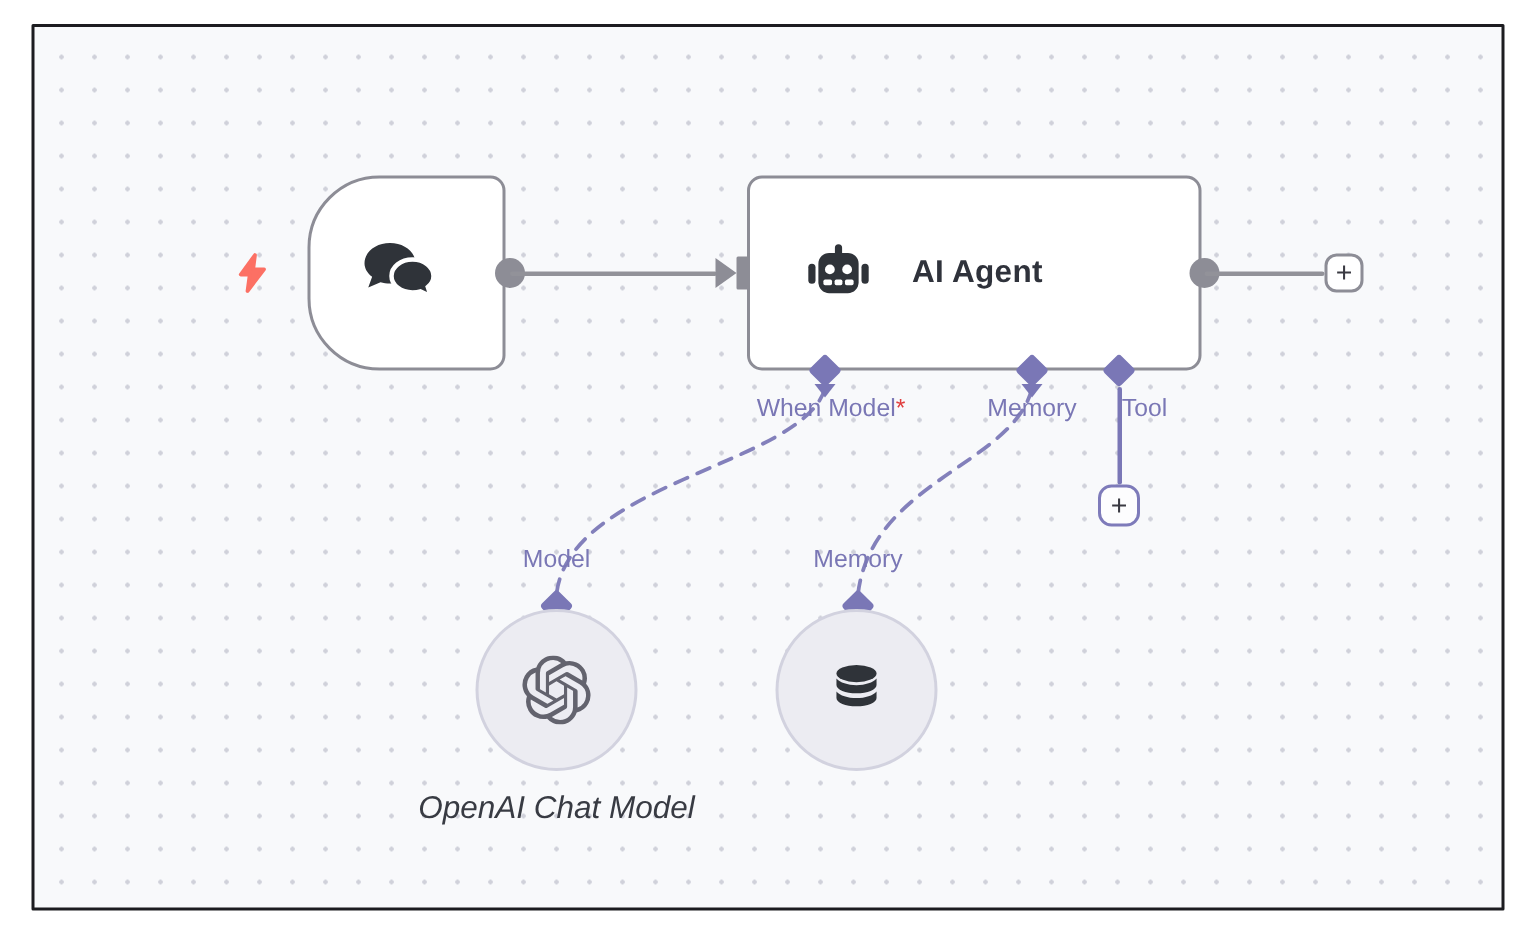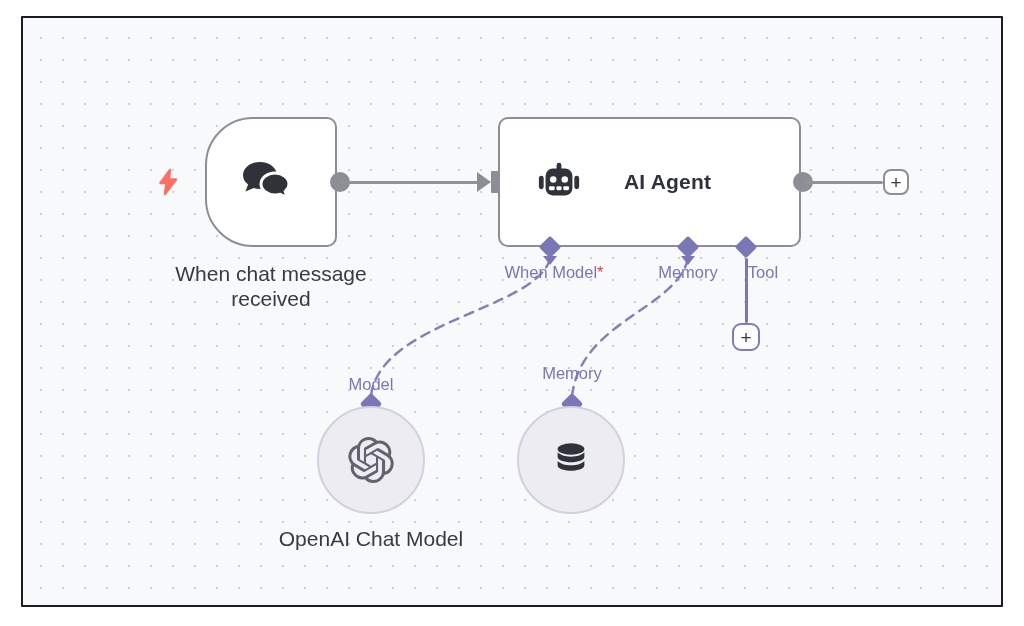--- a/index.html
+++ b/index.html
@@ -16,21 +16,21 @@
   .abs { position: absolute; }
   
   .node-trigger {
     left: 182px; top: 99px; width: 132px; height: 130px; background: #ffffff;
     border: 2.5px solid #8d8d96; border-radius: 48px 10px 10px 48px;
     display: flex; align-items: center; justify-content: center;
   }
   .node-agent {
     left: 475px; top: 99px; width: 303px; height: 130px; background: #ffffff;
     border: 2.5px solid #8d8d96; border-radius: 10px;
-    display: flex; align-items: center; padding-left: 36px; gap: 42px;
+    display: flex; align-items: center; padding-left: 36px; gap: 26px;
   }
   .agent-title { font-size: 21px; font-weight: 700; color: #2f323b; letter-spacing: .2px; }
   .sub-circle {
     width: 108px; height: 108px; border-radius: 50%;
     background: #ececf2; border: 2px solid #d2d2df;
     display: flex; align-items: center; justify-content: center;
   }
   
   .dot { width: 20px; height: 20px; border-radius: 50%; background: #8d8d96; }
   .hline { height: 3px; background: #929299; border-radius: 2px; }
@@ -76,21 +76,20 @@
           <path d="M35,13 C42.8,13 49,18 49,24 C49,26.9 47.5,29.5 45.2,31.4 L47.2,37.5 L40.3,34.3 C38.7,34.8 36.9,35 35,35 C27.2,35 21,30 21,24 C21,18 27.2,13 35,13 Z" fill="#2f3339" stroke="#ffffff" stroke-width="3"></path>
         </svg>
       </span>
     </div>
 
     <div class="abs dot" style="left:307px;top:154px;"></div>
     <div class="abs hline" style="left:317px;top:162.5px;width:138px;"></div>
     <div class="abs arrow-right" style="left:454px;top:154px;"></div>
     <div class="abs input-rect" style="left:468px;top:153px;"></div>
 
-    <div class="abs node-label" style="left:128px;top:243px;width:240px;">When chat message received</div>
 
     <div class="abs node-agent">
       <span>
         <svg width="46" height="46" viewBox="0 0 48 48">
           <rect x="21.5" y="4" width="5" height="9" rx="2.5" fill="#2f3339"></rect>
           <rect x="10" y="10" width="28" height="28" rx="7.5" fill="#2f3339"></rect>
           <rect x="3" y="17.5" width="5" height="14" rx="2.5" fill="#2f3339"></rect>
           <rect x="40" y="17.5" width="5" height="14" rx="2.5" fill="#2f3339"></rect>
           <circle cx="18" cy="21.5" r="3.4" fill="#ffffff"></circle>
           <circle cx="30" cy="21.5" r="3.4" fill="#ffffff"></circle>
@@ -112,21 +111,21 @@
     <div class="abs arrow-down" style="left:658px;top:238px;"></div>
     <div class="abs diamond" style="left:715px;top:221px;"></div>
 
     <div class="abs port-label" style="left:451px;top:245px;width:160px;"><span>When Model</span><span class="required">*</span></div>
     <div class="abs port-label" style="left:605px;top:245px;width:120px;">Memory</div>
     <div class="abs port-label" style="left:683px;top:245px;width:80px;margin-left:17px;">Tool</div>
 
     <div class="abs vline-purple" style="left:721.5px;top:240px;height:65px;"></div>
     <div class="abs plus-btn plus-purple">+</div>
 
-    <div class="abs port-label" style="left:288px;top:346px;width:120px;margin-top:11px;">Model</div>
+    <div class="abs port-label" style="left:288px;top:346px;width:120px;">Model</div>
     <div class="abs port-label" style="left:489px;top:346px;width:120px;">Memory</div>
     <div class="abs diamond" style="left:340px;top:378px;"></div>
     <div class="abs diamond" style="left:541px;top:378px;"></div>
 
     <div class="abs sub-circle" style="left:294px;top:388px;">
       <span>
         <svg width="46" height="46" viewBox="0 0 24 24">
           <path fill="#63636e" d="M22.2819 9.8211a5.9847 5.9847 0 0 0-.5157-4.9108 6.0462 6.0462 0 0 0-6.5098-2.9A6.0651 6.0651 0 0 0 4.9807 4.1818a5.9847 5.9847 0 0 0-3.9977 2.9 6.0462 6.0462 0 0 0 .7427 7.0966 5.98 5.98 0 0 0 .511 4.9107 6.051 6.051 0 0 0 6.5146 2.9001A5.9847 5.9847 0 0 0 13.2599 24a6.0557 6.0557 0 0 0 5.7718-4.2058 5.9894 5.9894 0 0 0 3.9977-2.9001 6.0557 6.0557 0 0 0-.7475-7.073zm-9.022 12.6081a4.4755 4.4755 0 0 1-2.8764-1.0408l.1419-.0804 4.7783-2.7582a.7948.7948 0 0 0 .3927-.6813v-6.7369l2.02 1.1686a.071.071 0 0 1 .038.0615v5.5826a4.504 4.504 0 0 1-4.4945 4.4849zm-9.6607-4.1254a4.4708 4.4708 0 0 1-.5346-3.0137l.142.0852 4.783 2.7582a.7712.7712 0 0 0 .7806 0l5.8428-3.3685v2.3324a.0804.0804 0 0 1-.0332.0615L9.74 19.9502a4.4992 4.4992 0 0 1-6.1408-1.6464zM2.3408 7.8956a4.485 4.485 0 0 1 2.3655-1.9728V11.6a.7664.7664 0 0 0 .3879.6765l5.8144 3.3543-2.0201 1.1685a.0757.0757 0 0 1-.071 0l-4.8303-2.7865A4.504 4.504 0 0 1 2.3408 7.8956zm16.5963 3.8558L13.1038 8.364 15.1192 7.2a.0757.0757 0 0 1 .071 0l4.8303 2.7913a4.4944 4.4944 0 0 1-.6765 8.1042v-5.6772a.79.79 0 0 0-.407-.667zm2.0107-3.0231l-.142-.0852-4.7735-2.7818a.7759.7759 0 0 0-.7854 0L9.409 9.2297V6.8974a.0662.0662 0 0 1 .0284-.0615l4.8303-2.7866a4.4992 4.4992 0 0 1 6.6802 4.66zM8.3065 12.863l-2.02-1.1638a.0804.0804 0 0 1-.038-.0567V6.0742a4.4992 4.4992 0 0 1 7.3757-3.4537l-.142.0805L8.704 5.459a.7948.7948 0 0 0-.3927.6813zm1.0976-2.3654l2.602-1.4998 2.6069 1.4998v2.9994l-2.5974 1.4997-2.6067-1.4997Z"></path>
         </svg>
       </span>
@@ -135,16 +134,16 @@
     <div class="abs sub-circle" style="left:494px;top:388px;">
       <span>
         <svg width="42" height="42" viewBox="0 0 44 44">
           <ellipse cx="22" cy="10.5" rx="14" ry="6" fill="#2f3339"></ellipse>
           <path d="M8 14 L8 18.5 C8 21.8 14.3 24.3 22 24.3 C29.7 24.3 36 21.8 36 18.5 L36 14 C33.5 16.9 28.2 18.6 22 18.6 C15.8 18.6 10.5 16.9 8 14 Z" fill="#2f3339"></path>
           <path d="M8 23 L8 27.5 C8 30.8 14.3 33.3 22 33.3 C29.7 33.3 36 30.8 36 27.5 L36 23 C33.5 25.9 28.2 27.6 22 27.6 C15.8 27.6 10.5 25.9 8 23 Z" fill="#2f3339"></path>
         </svg>
       </span>
     </div>
 
-    <div class="abs node-label" style="left:228px;top:508px;width:240px;">OpenAI Chat Model</div>
+    <div class="abs node-label" style="left:228px;top:508px;width:240px;font-style:italic;">OpenAI Chat Model</div>
 
   </div>
 </div>
 
 </body></html>

